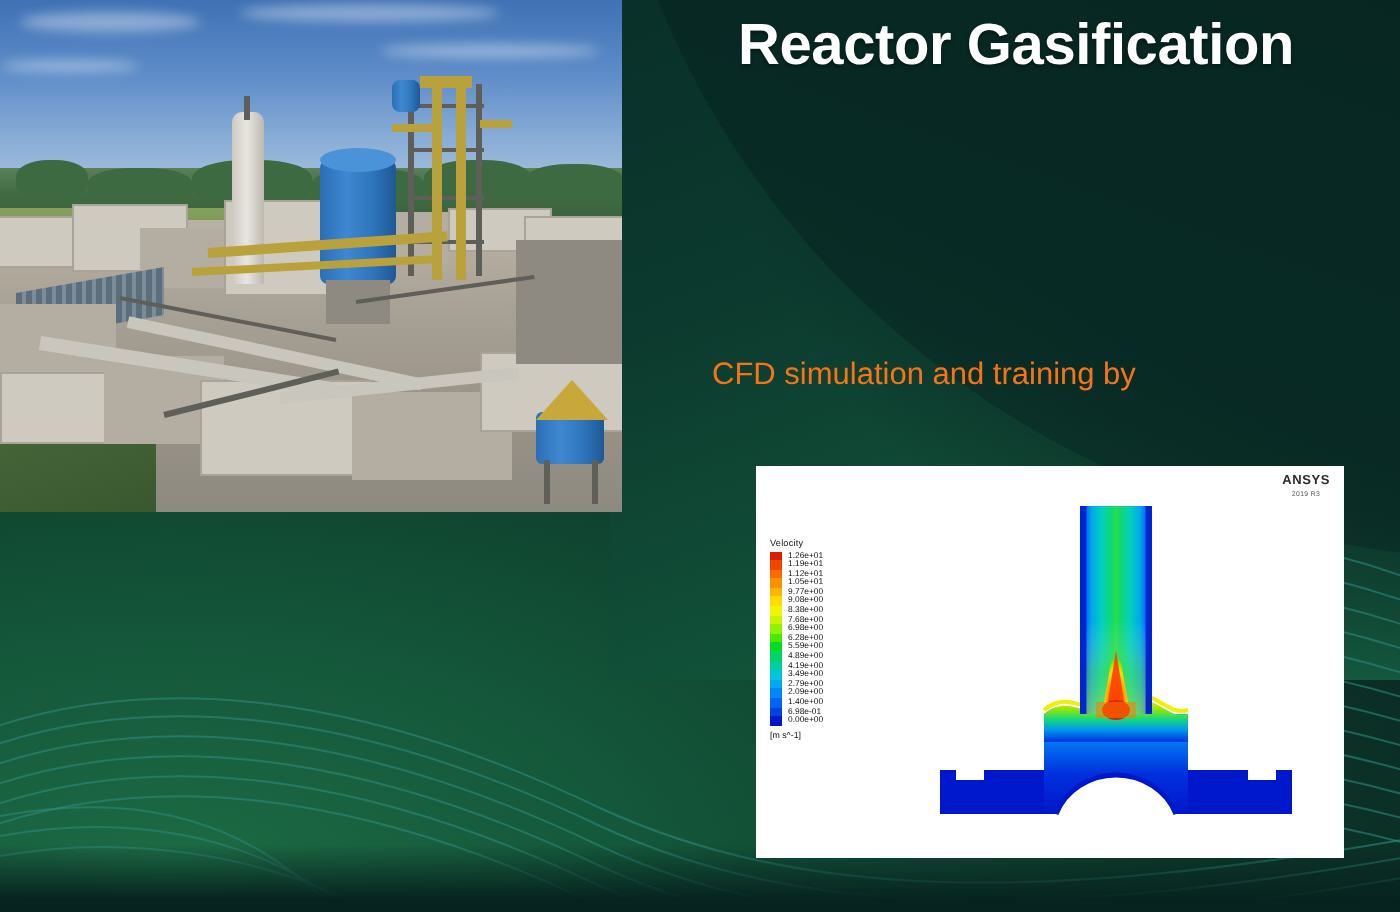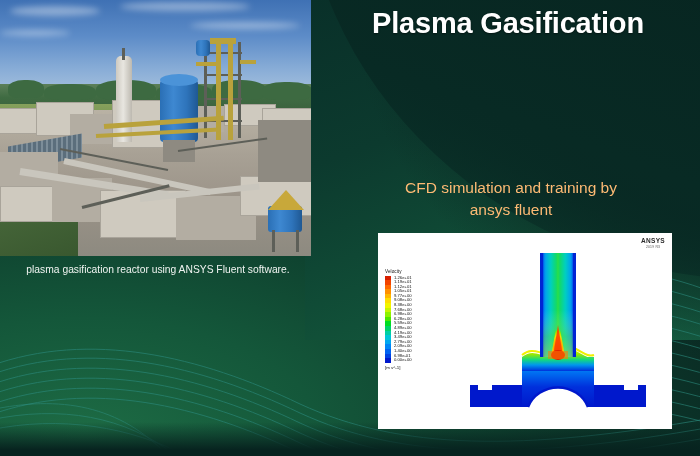--- a/index.html
+++ b/index.html
@@ -68,21 +68,21 @@
   .title{
     position:absolute;left:322px;top:6px;width:372px;
     text-align:center;color:#ffffff;
     font-size:29px;font-weight:bold;line-height:1.22;
     letter-spacing:-.2px;
     text-shadow:0 1px 2px rgba(0,0,0,.45);
   }
   .title span{display:block;}
   .subtitle{
     position:absolute;left:356px;top:177px;width:310px;
-    text-align:center;color:#fdba74;
+    color:#f97316;
     font-size:15.5px;line-height:1.45;font-weight:400;
   }
   .subtitle span{display:block;}
   .caption{
     position:absolute;left:4px;top:263px;width:308px;
     text-align:center;color:#f0f4f1;
     font-size:10.3px;line-height:1.45;
   }
   .caption span{display:block;}
 
@@ -214,30 +214,28 @@
 
     <div class="tank-blue" style="left:268px;top:206px;width:34px;height:26px;border-radius:3px;" data-interactable="false"></div>
     <svg style="position:absolute;left:266px;top:190px;width:40px;height:20px;" viewBox="0 0 40 20" data-interactable="false">
       <polygon points="2,20 38,20 20,0" fill="#c8a83a"></polygon>
     </svg>
     <div class="steel" style="left:272px;top:230px;width:3px;height:22px;" data-interactable="false"></div>
     <div class="steel" style="left:296px;top:230px;width:3px;height:22px;" data-interactable="false"></div>
   </div>
 
   <div class="title" data-interactable="false">
-    <span data-interactable="false">Plasma Gasification</span>
+    <span data-interactable="false">Reactor Gasification</span>
   </div>
 
   <div class="subtitle" data-interactable="false">
     <span data-interactable="false">CFD simulation and training by</span>
-    <span data-interactable="false">ansys fluent</span>
   </div>
 
   <div class="caption" data-interactable="false">
-    <span data-interactable="false">plasma gasification reactor using ANSYS Fluent software.</span>
   </div>
 
   <div class="cfd-panel" data-interactable="false">
 
     <div class="ansys-logo" data-interactable="false">
       <span class="a1" data-interactable="false">ANSYS</span>
       <span class="a2" data-interactable="false">2019 R3</span>
     </div>
 
     <div class="legend" data-interactable="false">

